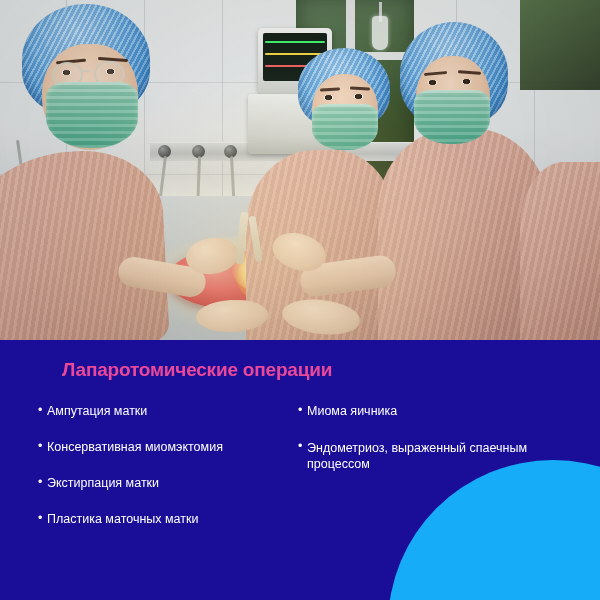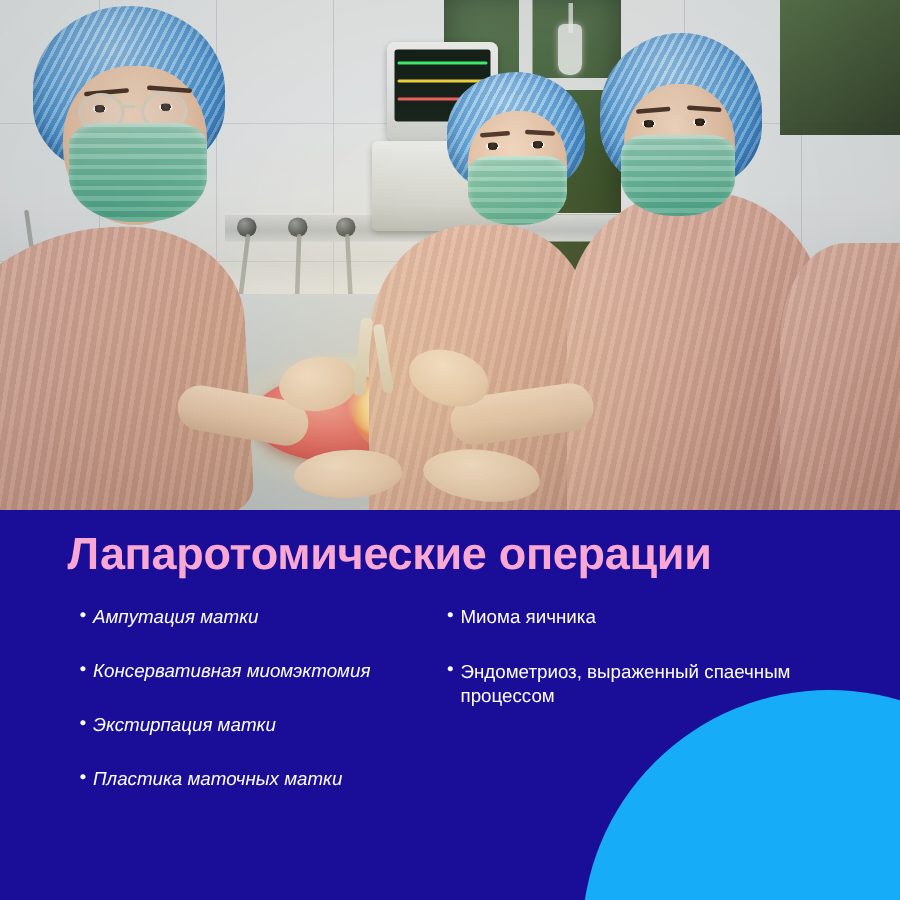--- a/index.html
+++ b/index.html
@@ -358,36 +358,36 @@
     right: -118px;
     bottom: -190px;
     width: 330px;
     height: 330px;
     border-radius: 50%;
     background: #16ACF7;
   }
 
   .panel-title {
     position: absolute;
-    left: 45px;
+    left: 62px;
     top: 353px;
     margin: 0;
-    color: #f9a8d4;
-    font-size: 30px;
+    color: #ec4899;
+    font-size: 19px;
     line-height: 34px;
     font-weight: bold;
     letter-spacing: -0.2px;
     white-space: nowrap;
   }
 
   .col {
     position: absolute;
     top: 404px;
   }
-  .col-left  { left: 53px;  width: 240px; font-style: italic; }
+  .col-left  { left: 38px;  width: 240px; }
   .col-right { left: 298px; width: 250px; }
 
   .bullet-item {
     position: relative;
     color: #ffffff;
     font-size: 12.5px;
     line-height: 15px;
     padding-left: 9px;
     margin: 0 0 21px 0;
   }

